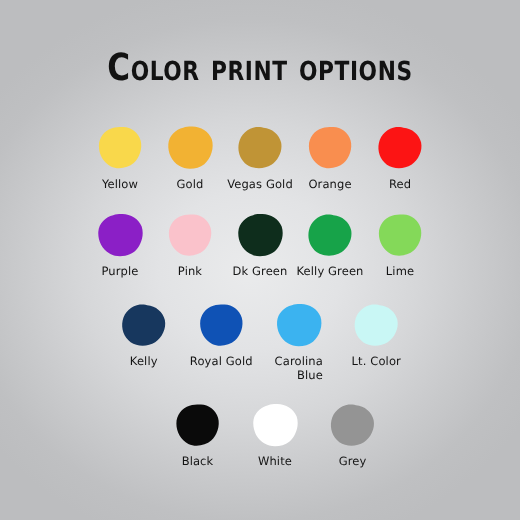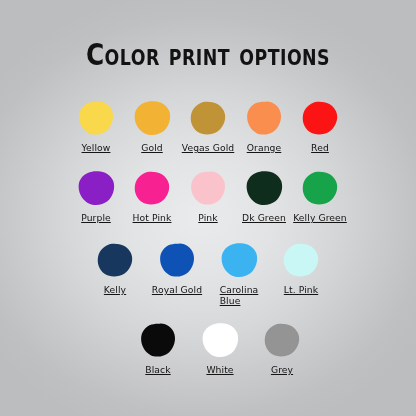--- a/index.html
+++ b/index.html
@@ -78,24 +78,23 @@
   }
   .blob { width:42px; height:40px; display:block; }
 
   .swatch-label {
     margin-top:3px;
     font-family:"DejaVu Sans", sans-serif;
     font-size:9.2px;
     line-height:10.5px;
     font-weight:500;
     color:#141414;
-    text-align:left;
+    text-align:right;
     letter-spacing:0.1px;
     white-space:pre-line;
-    text-decoration:underline;
   }
 </style>
 </head>
 <body>
 
 <div id="sheet">
 
   <div class="title-wrap">
     <div class="title">Color print options</div>
   </div>
@@ -147,48 +146,48 @@
         <div class="blob-box">
           <svg class="blob" viewBox="0 0 92 84" xmlns="http://www.w3.org/2000/svg">
             <path d="M48,3 C63,2 79,11 84,25 C89,40 83,59 71,69 C59,78 40,80 27,72 C14,64 7,49 8,34 C9,19 21,8 34,5 C39,3 43,3 48,3 Z" fill="#8b1fc6"></path>
           </svg>
         </div>
         <div class="swatch-label">Purple</div>
       </div>
       <div class="cell">
         <div class="blob-box">
           <svg class="blob" viewBox="0 0 92 84" xmlns="http://www.w3.org/2000/svg">
-            <path d="M52,5 C67,6 80,17 83,31 C86,46 78,62 66,70 C53,78 35,78 23,70 C11,61 6,46 9,32 C12,17 25,6 39,4 C44,4 48,4 52,5 Z" fill="#f72191"></path>
-          </svg>
-        </div>
-        <div class="swatch-label">Hot Pink</div>
-      </div>
-      <div class="cell">
-        <div class="blob-box">
-          <svg class="blob" viewBox="0 0 92 84" xmlns="http://www.w3.org/2000/svg">
             <path d="M50,4 C64,3 78,13 82,27 C86,41 80,58 70,67 C60,76 42,79 30,73 C17,66 9,52 9,37 C9,22 19,10 32,6 C38,4 44,4 50,4 Z" fill="#fac2cb"></path>
           </svg>
         </div>
         <div class="swatch-label">Pink</div>
       </div>
       <div class="cell">
         <div class="blob-box">
           <svg class="blob" viewBox="0 0 92 84" xmlns="http://www.w3.org/2000/svg">
             <path d="M48,3 C63,2 79,11 84,25 C89,40 83,59 71,69 C59,78 40,80 27,72 C14,64 7,49 8,34 C9,19 21,8 34,5 C39,3 43,3 48,3 Z" fill="#0e2d1c"></path>
           </svg>
         </div>
         <div class="swatch-label">Dk Green</div>
       </div>
       <div class="cell">
         <div class="blob-box">
           <svg class="blob" viewBox="0 0 92 84" xmlns="http://www.w3.org/2000/svg">
             <path d="M52,5 C67,6 80,17 83,31 C86,46 78,62 66,70 C53,78 35,78 23,70 C11,61 6,46 9,32 C12,17 25,6 39,4 C44,4 48,4 52,5 Z" fill="#17a349"></path>
           </svg>
         </div>
         <div class="swatch-label">Kelly Green</div>
+      </div>
+      <div class="cell">
+        <div class="blob-box">
+          <svg class="blob" viewBox="0 0 92 84" xmlns="http://www.w3.org/2000/svg">
+            <path d="M50,4 C64,3 78,13 82,27 C86,41 80,58 70,67 C60,76 42,79 30,73 C17,66 9,52 9,37 C9,22 19,10 32,6 C38,4 44,4 50,4 Z" fill="#84d959"></path>
+          </svg>
+        </div>
+        <div class="swatch-label">Lime</div>
       </div>
     </div>
   <div class="row" id="row-2">
       <div class="cell">
         <div class="blob-box">
           <svg class="blob" viewBox="0 0 92 84" xmlns="http://www.w3.org/2000/svg">
             <path d="M52,5 C67,6 80,17 83,31 C86,46 78,62 66,70 C53,78 35,78 23,70 C11,61 6,46 9,32 C12,17 25,6 39,4 C44,4 48,4 52,5 Z" fill="#17375e"></path>
           </svg>
         </div>
         <div class="swatch-label">Kelly</div>
@@ -209,21 +208,21 @@
         </div>
         <div class="swatch-label">Carolina
 Blue</div>
       </div>
       <div class="cell">
         <div class="blob-box">
           <svg class="blob" viewBox="0 0 92 84" xmlns="http://www.w3.org/2000/svg">
             <path d="M52,5 C67,6 80,17 83,31 C86,46 78,62 66,70 C53,78 35,78 23,70 C11,61 6,46 9,32 C12,17 25,6 39,4 C44,4 48,4 52,5 Z" fill="#c9f7f5"></path>
           </svg>
         </div>
-        <div class="swatch-label">Lt. Pink</div>
+        <div class="swatch-label">Lt. Color</div>
       </div>
     </div>
   <div class="row" id="row-3">
       <div class="cell">
         <div class="blob-box">
           <svg class="blob" viewBox="0 0 92 84" xmlns="http://www.w3.org/2000/svg">
             <path d="M50,4 C64,3 78,13 82,27 C86,41 80,58 70,67 C60,76 42,79 30,73 C17,66 9,52 9,37 C9,22 19,10 32,6 C38,4 44,4 50,4 Z" fill="#0a0a0a"></path>
           </svg>
         </div>
         <div class="swatch-label">Black</div>

